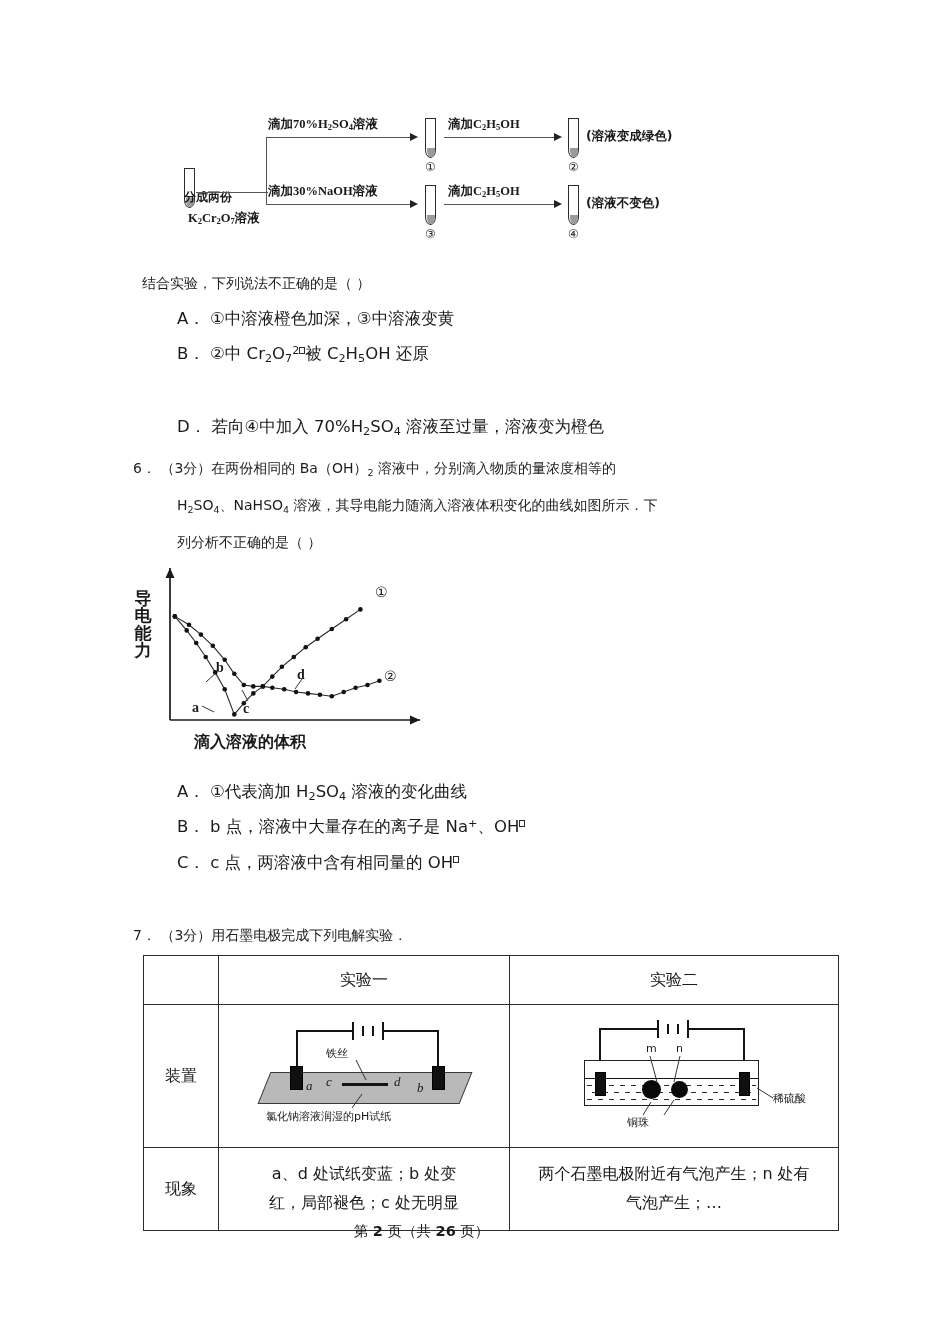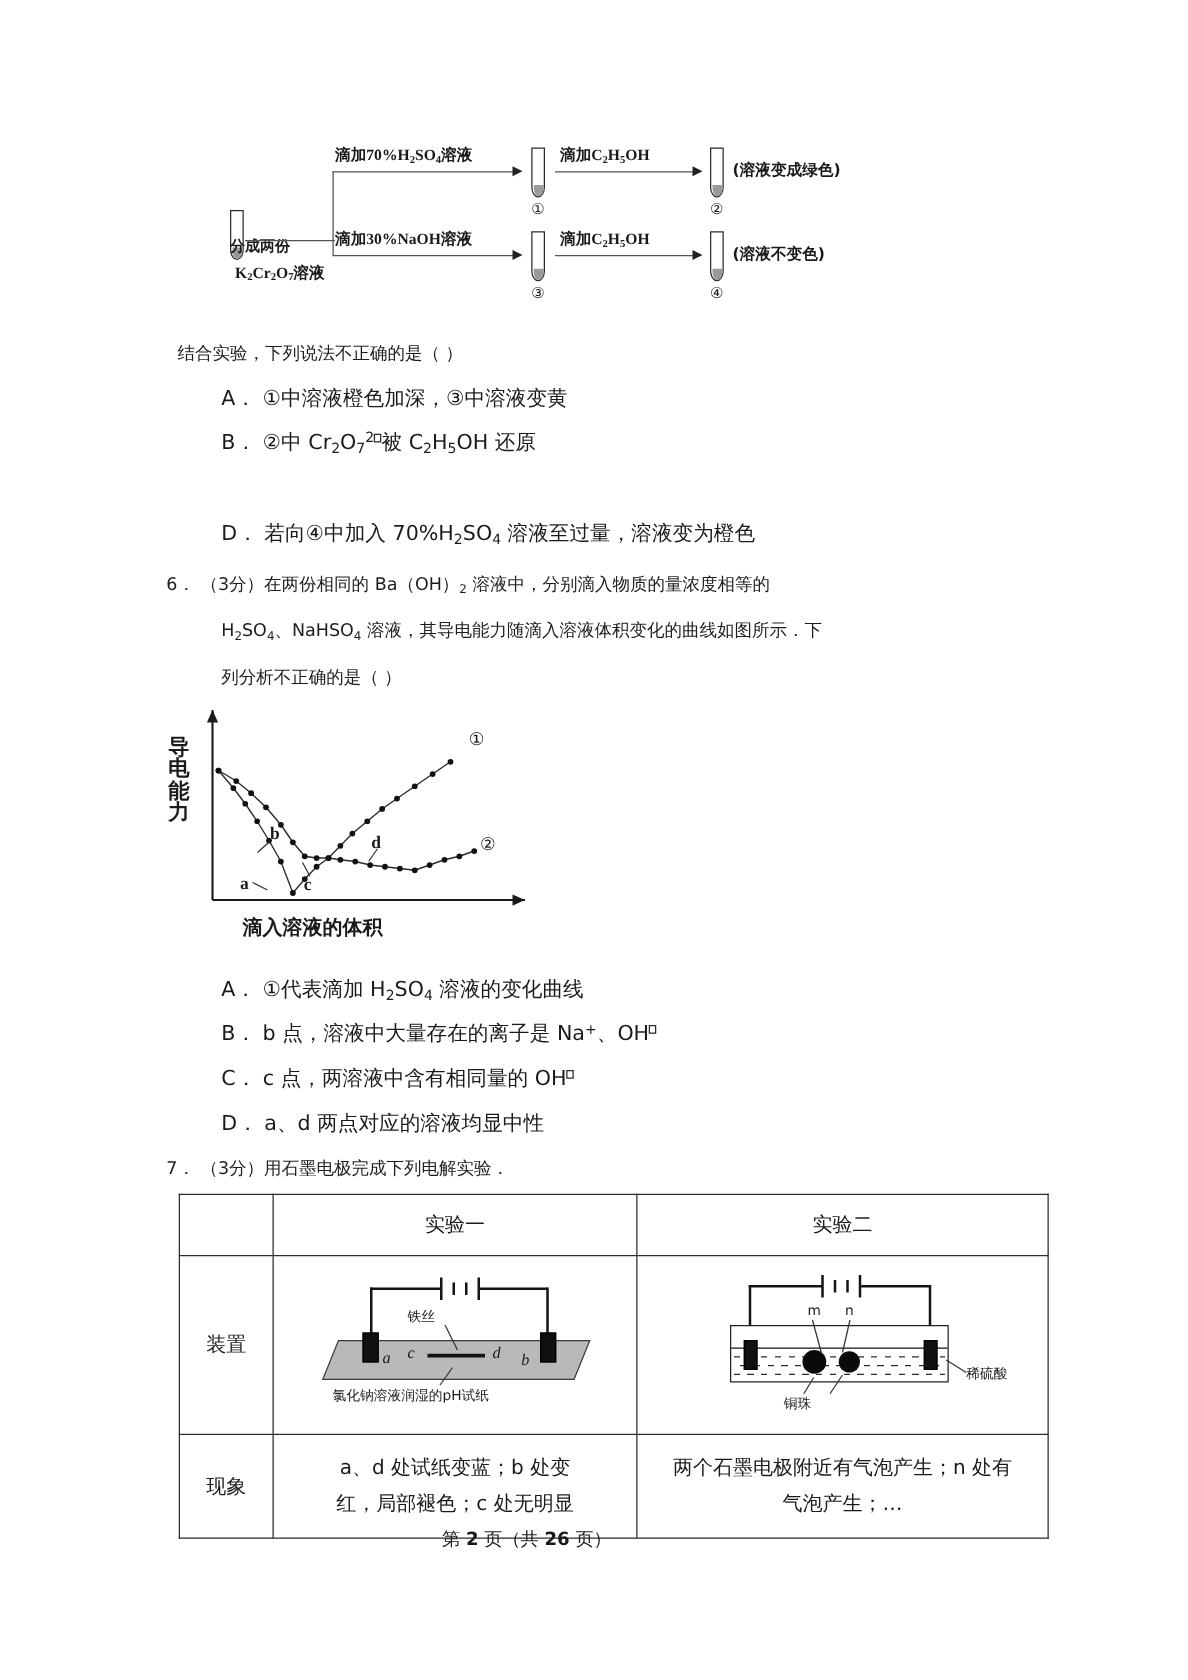--- a/index.html
+++ b/index.html
@@ -391,24 +391,20 @@
     <span>①代表滴加&nbsp;H<sub>2</sub>SO<sub>4</sub>&nbsp;溶液的变化曲线</span>
   </div>
   <div style="position:absolute; left:177px; top:815px;" class="opt">
     <span>B．</span>
     <span>b&nbsp;点，溶液中大量存在的离子是&nbsp;Na<sup>+</sup>、OH<span class="tofu"></span></span>
   </div>
   <div style="position:absolute; left:177px; top:851px;" class="opt">
     <span>C．</span>
     <span>c&nbsp;点，两溶液中含有相同量的&nbsp;OH<span class="tofu"></span></span>
   </div>
-  <div style="position:absolute; left:177px; top:887px;" class="opt">
-    <span>D．</span>
-    <span>a、d 两点对应的溶液均显中性</span>
-  </div>
 
   <div style="position:absolute; left:133px; top:925px;" class="q-line">
     <span>7．</span>
     <span>（3分）</span><span>用石墨电极完成下列电解实验．</span>
   </div>
 
   <table id="exp-table">
     <tbody>
         <tr class="hdr-row">
       <td class="colA"></td>

